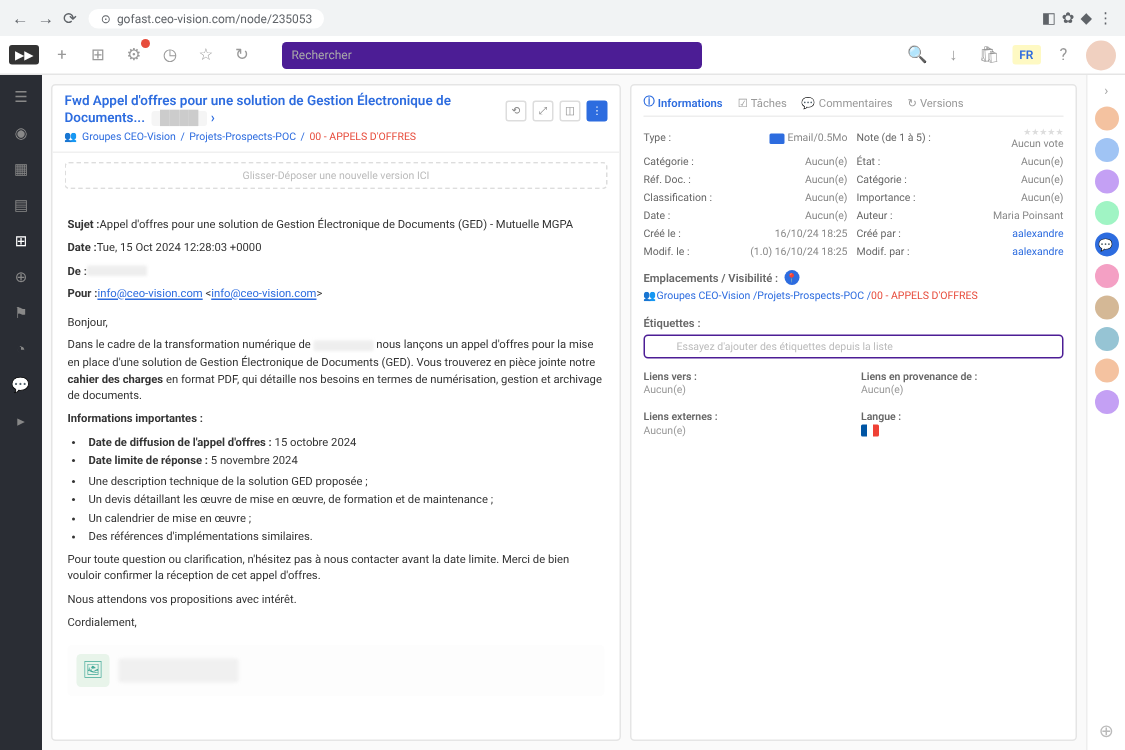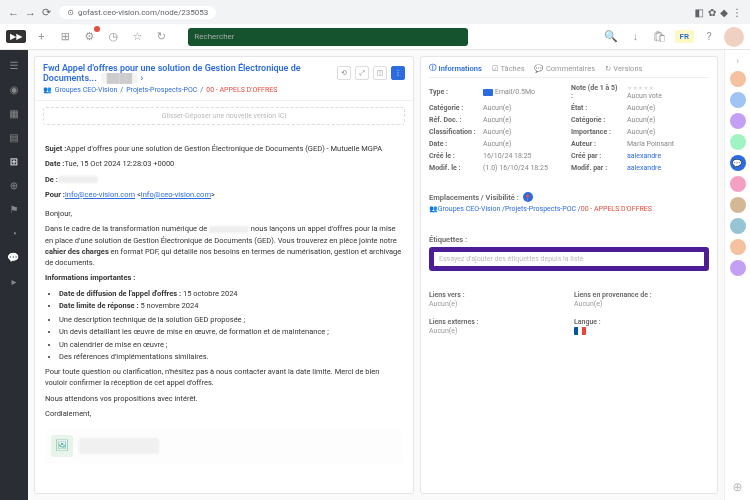--- a/index.html
+++ b/index.html
@@ -7,21 +7,21 @@
 .app{width:750px;height:500px;display:flex;flex-direction:column}
 .browser-bar{height:24px;background:#f1f3f4;display:flex;align-items:center;padding:0 8px;gap:8px;font-size:9px;color:#5f6368}
 .browser-bar .nav{display:flex;gap:6px;font-size:11px;color:#5f6368}
 .browser-bar .url-box{background:#fff;border-radius:10px;padding:2px 8px;display:flex;align-items:center;gap:4px;color:#5f6368;font-size:8px;flex:0 0 auto}
 .browser-bar .spacer{flex:1}
 .browser-bar .ricons{display:flex;gap:4px;font-size:10px;color:#5f6368}
 .toolbar{height:26px;background:#fff;border-bottom:1px solid #e5e5e5;display:flex;align-items:center;padding:0 6px;gap:6px}
 .tb-icon{width:18px;height:18px;display:flex;align-items:center;justify-content:center;color:#999;font-size:11px;position:relative}
 .tb-play{background:#333;color:#fff;border-radius:2px;font-size:8px;padding:2px 4px}
 .tb-badge{position:absolute;top:-2px;right:-2px;width:6px;height:6px;background:#e74c3c;border-radius:50%}
-.search-box{flex:1;max-width:280px;background:#14532d;border-radius:3px;height:18px;padding:0 6px;color:#aaa;font-size:8px;display:flex;align-items:center;margin-left:12px}
+.search-box{flex:1;max-width:280px;background:#4c1d95;border-radius:3px;height:18px;padding:0 6px;color:#aaa;font-size:8px;display:flex;align-items:center;margin-left:12px}
 .tb-right{margin-left:auto;display:flex;align-items:center;gap:6px}
 .lang-btn{background:#fef9c3;color:#2d6cdf;padding:2px 5px;border-radius:2px;font-size:8px;font-weight:600}
 .avatar{width:20px;height:20px;border-radius:50%;background:#f0d0c0}
 .main{flex:1;display:flex;overflow:hidden}
 .left-rail{width:28px;background:#2a2d34;display:flex;flex-direction:column;align-items:center;padding:8px 0;gap:10px}
 .lr-icon{width:14px;height:14px;color:#888;font-size:10px;display:flex;align-items:center;justify-content:center}
 .lr-icon.active{color:#fff}
 .content{flex:1;display:flex;gap:6px;padding:6px;background:#fafafa;overflow:hidden}
 .doc-pane{flex:1.35;background:#fff;border:1px solid #e5e5e5;border-radius:3px;display:flex;flex-direction:column;overflow:hidden}
 .doc-header{padding:6px 8px;border-bottom:1px solid #f0f0f0}
@@ -43,31 +43,31 @@
 .doc-body ul{margin:3px 0 3px 14px}
 .doc-body li{margin:1px 0}
 .attachment{margin-top:10px;display:flex;align-items:center;gap:6px;padding:6px;background:#fdfdfd;border-radius:3px}
 .attachment .thumb{width:22px;height:22px;background:#e8f4ea;border-radius:3px;display:flex;align-items:center;justify-content:center;color:#4a9;font-size:11px}
 .attachment .blur{width:80px;height:16px;background:#f0f0f0;border-radius:2px;filter:blur(1px)}
 .meta-pane{flex:1;background:#fff;border:1px solid #e5e5e5;border-radius:3px;padding:6px 8px;overflow:auto}
 .tabs{display:flex;gap:10px;border-bottom:1px solid #eee;padding-bottom:4px;margin-bottom:6px}
 .tab{font-size:7.5px;color:#999;display:flex;align-items:center;gap:2px}
 .tab.active{color:#2d6cdf;font-weight:600}
 .meta-grid{display:grid;grid-template-columns:48px 1fr 50px 1fr;gap:4px 6px;font-size:7px;align-items:center}
-.meta-label{color:#666;font-weight:700}
-.meta-val{color:#888;text-align:left}
+.meta-label{color:#666;font-weight:400}
+.meta-val{color:#888;text-align:right}
 .meta-val.link{color:#2d6cdf}
 .env-icon{width:10px;height:7px;display:inline-block;background:#2d6cdf;border-radius:1px;margin-right:2px;vertical-align:middle}
 .stars{color:#ddd;font-size:6px}
-.section{margin-top:20px}
+.section{margin-top:8px}
 .section-title{font-size:7.5px;color:#666;font-weight:600;margin-bottom:3px;display:flex;align-items:center;gap:4px}
 .pin{width:10px;height:10px;background:#2d6cdf;border-radius:50%;display:inline-flex;align-items:center;justify-content:center;color:#fff;font-size:6px}
 .loc-path{font-size:7px;color:#2d6cdf;line-height:1.4}
 .loc-path .red{color:#e74c3c}
-.tags-input{border:5px solid #4c1d95;border-radius:3px;padding:3px 5px;color:#bbb;font-size:7px;margin-top:3px}
+.tags-input{border:1px solid #4c1d95;border-radius:3px;padding:3px 21px;color:#bbb;font-size:7px;margin-top:3px}
 .links-grid{display:grid;grid-template-columns:1fr 1fr;gap:4px 10px;font-size:7px;margin-top:3px}
 .links-grid .lbl{color:#666;font-weight:600}
 .links-grid .val{color:#999;margin-top:1px}
 .flag{display:inline-block;width:12px;height:8px;background:linear-gradient(to right,#0055a4 33%,#fff 33%,#fff 66%,#ef4135 66%);border-radius:1px;vertical-align:middle}
 .right-rail{width:26px;background:#fff;border-left:1px solid #eee;display:flex;flex-direction:column;align-items:center;padding:6px 0;gap:5px}
 .rr-avatar{width:16px;height:16px;border-radius:50%}
 .rr-a1{background:#f4c2a0}.rr-a2{background:#a0c4f4}.rr-a3{background:#c4a0f4}.rr-a4{background:#a0f4c4}.rr-a5{background:#f4a0c4}.rr-a6{background:#d4b896}.rr-a7{background:#96c4d4}
 .rr-bubble{width:16px;height:16px;border-radius:50%;background:#2d6cdf;color:#fff;font-size:8px;display:flex;align-items:center;justify-content:center}
 .priv-blur{display:inline-block;width:40px;height:7px;background:#eee;border-radius:1px;vertical-align:middle;filter:blur(1px)}
 </style>

